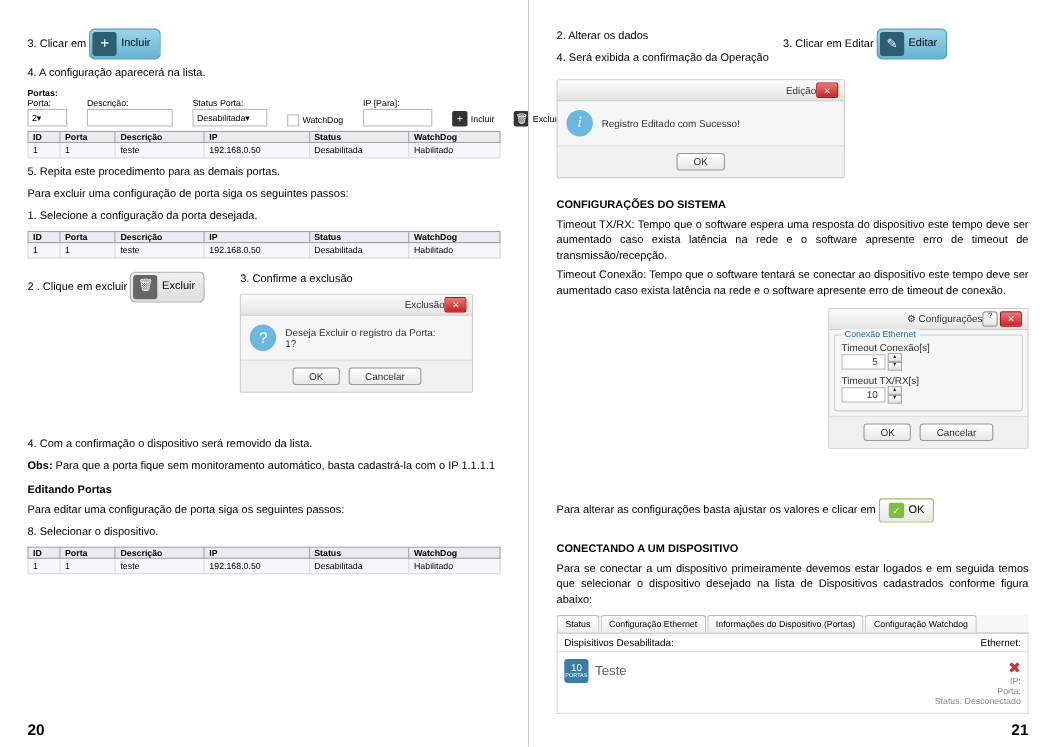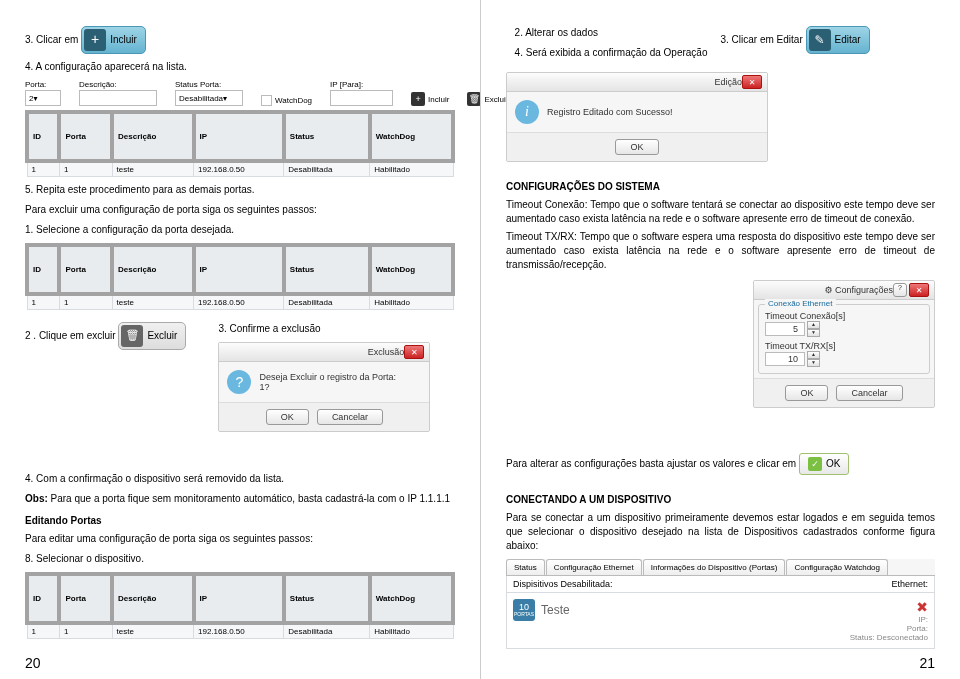--- a/index.html
+++ b/index.html
@@ -14,68 +14,69 @@
 .icon-btn.edit .sq{font-size:12px}
 .ok-btn{display:inline-flex;align-items:center;background:linear-gradient(#fff,#e8e8e8);border:1px solid #a0c070;border-radius:3px;padding:3px 8px;font-size:10px}
 .ok-btn .chk{width:14px;height:14px;background:#7bc043;border-radius:2px;margin-right:4px;display:flex;align-items:center;justify-content:center;color:#fff;font-size:9px}
 .img-box{border:1px solid #ccc;background:#f6f6f6;font-size:9px;color:#333;border-radius:2px;overflow:hidden}
 .title-bar{background:linear-gradient(#fcfcfc,#e4e4e4);border-bottom:1px solid #ccc;padding:2px 5px;display:flex;align-items:center;justify-content:flex-end;font-size:9px}
 .win-x{width:18px;height:12px;background:linear-gradient(#e77,#c22);border:1px solid #a11;border-radius:2px;color:#fff;font-size:8px;display:flex;align-items:center;justify-content:center}
 .btn{border:1px solid #999;border-radius:3px;background:linear-gradient(#fff,#e6e6e6);padding:2px 14px;font-size:9px;display:inline-block}
 .info-icon{width:24px;height:24px;border-radius:12px;background:#6ab8e0;color:#fff;display:flex;align-items:center;justify-content:center;font-size:14px;font-style:italic;font-family:Georgia,serif;flex:none}
 .qmark{width:24px;height:24px;border-radius:12px;background:#6ab8e0;color:#fff;display:flex;align-items:center;justify-content:center;font-size:14px;flex:none}
 table.data{width:100%;border-collapse:collapse;font-size:8px}
-table.data th{background:#e8ecef;border:4px solid #a3a3a3;padding:18px 4px;text-align:left;font-weight:bold}
+table.data th{background:#e8ecef;border:1px solid #a3a3a3;padding:0 4px;text-align:left;font-weight:bold}
 table.data td{border:1px solid #d8dce0;padding:2px 4px;background:#f5f7f9}
 .portas-form{font-size:8px}
 .portas-form .row{display:flex;gap:18px;align-items:flex-end;margin-bottom:4px}
 .portas-form label{display:flex;flex-direction:column;gap:1px}
 .portas-form .field{border:1px solid #bbb;background:#fff;padding:1px 3px;font-size:8px;height:12px;display:flex;align-items:center}
 .mini-btn{display:inline-flex;align-items:center;gap:3px;font-size:8px}
 .mini-btn .ico{width:14px;height:14px;background:#333;color:#fff;display:flex;align-items:center;justify-content:center;border-radius:2px;font-size:9px}
 .subfig{margin:6px 0}
 .dlg-body{padding:8px;display:flex;gap:8px;align-items:center}
 .dlg-btns{display:flex;justify-content:center;gap:8px;padding:6px;border-top:1px solid #ddd;background:#f0f0f0}
-.pgnum{position:absolute;bottom:8px;font-size:14px;font-weight:normal}
+.pgnum{position:absolute;bottom:8px;font-size:14px;font-weight:bold}
 .pgnum.l{left:25px}
 .pgnum.r{right:25px}
 .fieldset{border:1px solid #ccc;border-radius:3px;padding:6px;margin:4px;font-size:9px;position:relative}
 .fieldset .legend{position:absolute;top:-6px;left:6px;background:#f6f6f6;padding:0 3px;font-size:8px;color:#1a6b9e}
 .spin{display:flex;align-items:center;gap:2px}
 .spin .num{border:1px solid #bbb;background:#fff;padding:1px 6px;width:26px;text-align:right;font-size:9px}
 .spin .arrows{display:flex;flex-direction:column}
 .spin .arrows span{width:11px;height:6px;border:1px solid #aaa;background:linear-gradient(#fff,#e0e0e0);font-size:5px;line-height:5px;text-align:center}
 .tabs{display:flex;border-bottom:1px solid #bbb;font-size:8px;background:#f6f6f6}
 .tabs .tab{padding:3px 7px;border:1px solid #bbb;border-bottom:none;background:linear-gradient(#fff,#eee);margin-right:1px;border-radius:3px 3px 0 0;white-space:nowrap}
 .dev-row{display:flex;justify-content:space-between;align-items:flex-start;padding:6px;font-size:9px;border:1px solid #d8dce0;border-top:none}
 .dev-row .badge{width:22px;height:22px;background:#3a7ea8;color:#fff;border-radius:3px;display:flex;flex-direction:column;align-items:center;justify-content:center;font-size:9px;line-height:1}
 .dev-row .badge small{font-size:5px}
 .headline{font-weight:bold;margin-top:8px}
 .col-right-status{text-align:right;color:#888;font-size:8px}
-.right-head{display:flex;justify-content:center;align-items:flex-start}
+.right-head{display:flex;justify-content:flex-start;align-items:flex-start}
 .right-head .cell{width:48%}
 </style>
 </head>
 <body>
 
 <div class="spread">
 
 <div class="page">
 
   <p class="step">
     <span>3. Clicar em</span>
     <span class="icon-btn">
       <span class="sq">+</span>
       <span>Incluir</span>
     </span>
   </p>
 
   <p class="step">4. A configuração aparecerá na lista.</p>
 
   <div class="subfig portas-form">
+    <div style="font-weight:bold">Portas:</div>
     <div class="row">
       <label>
         <span>Porta:</span>
         <span class="field" style="width:28px"><span>2</span> ▾</span>
       </label>
       <label>
         <span>Descrição:</span>
         <span class="field" style="width:70px"></span>
       </label>
       <label>
@@ -241,22 +242,22 @@
     <div class="dlg-body">
       <span class="info-icon">i</span>
       <div>Registro Editado com Sucesso!</div>
     </div>
     <div class="dlg-btns">
       <span class="btn">OK</span>
     </div>
   </div>
 
   <p><strong>CONFIGURAÇÕES DO SISTEMA</strong></p>
+  <p style="text-align:justify">Timeout TX/RX: Tempo que o software espera uma resposta do dispositivo este tempo deve ser aumentado caso exista latência na rede e o software apresente erro de timeout de transmissão/recepção.</p>
   <p style="text-align:justify">Timeout Conexão: Tempo que o software tentará se conectar ao dispositivo este tempo deve ser aumentado caso exista latência na rede e o software apresente erro de timeout de conexão.</p>
-  <p style="text-align:justify">Timeout TX/RX: Tempo que o software espera uma resposta do dispositivo este tempo deve ser aumentado caso exista latência na rede e o software apresente erro de timeout de transmissão/recepção.</p>
 
   <div class="img-box" style="width:180px;margin:8px 0 8px auto">
     <div class="title-bar">
       <span>⚙ <span>Configurações</span></span>
       <span style="display:flex;gap:2px">
         <span class="btn" style="padding:0 4px;font-size:7px">?</span>
         <span class="win-x">✕</span>
       </span>
     </div>
     <div class="fieldset">

